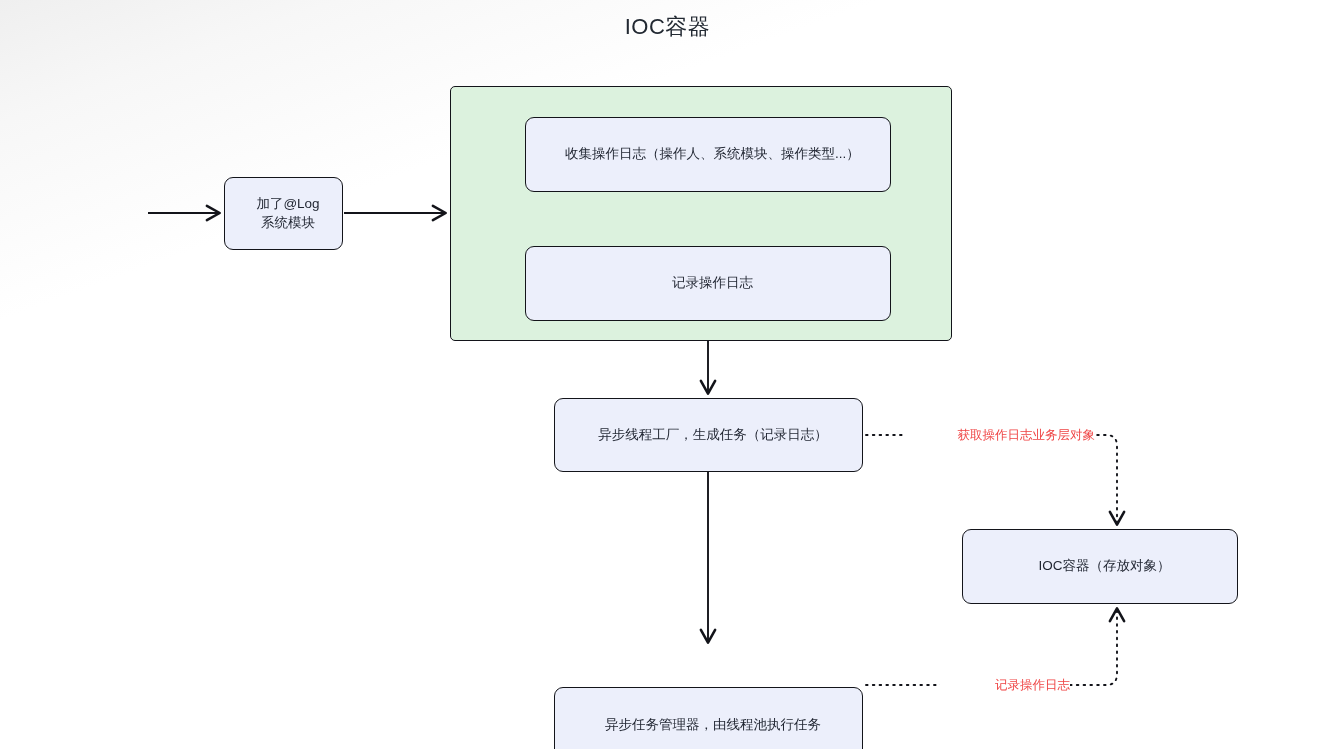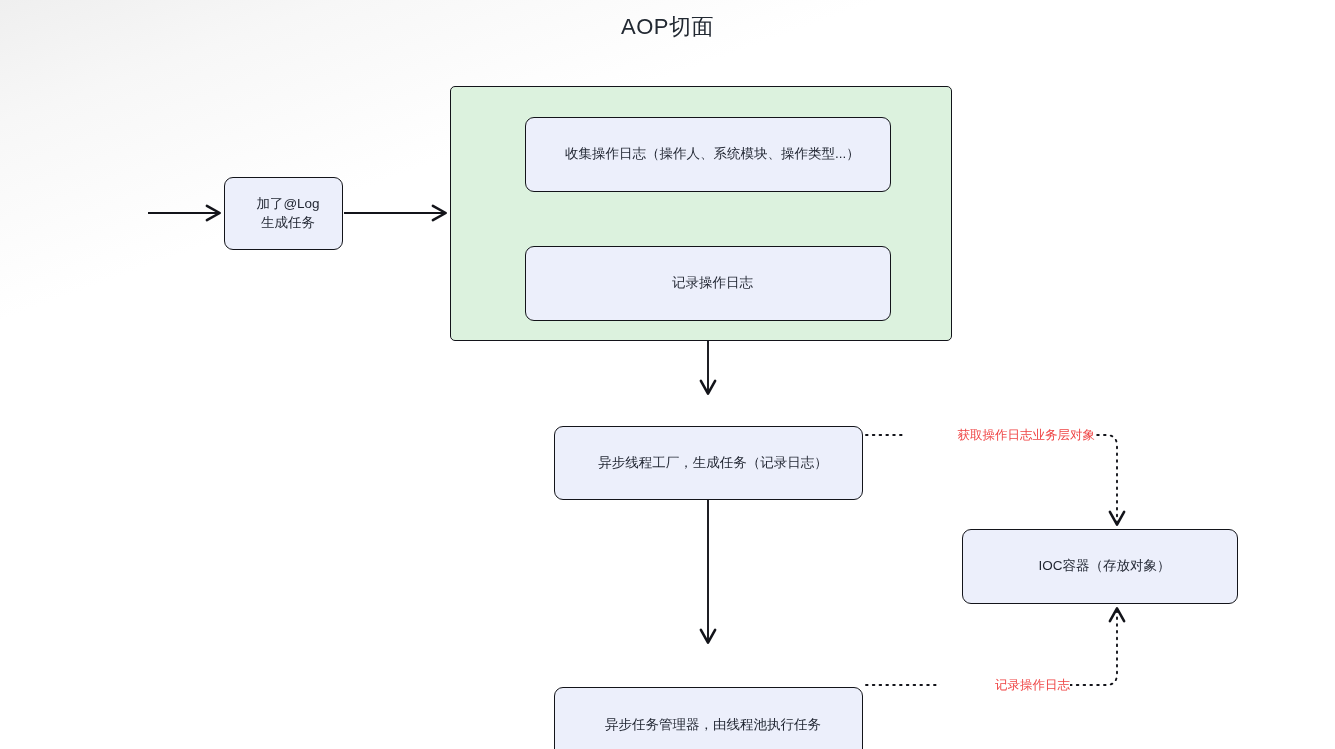--- a/index.html
+++ b/index.html
@@ -69,21 +69,21 @@
     background: transparent;
     white-space: nowrap;
     text-align: right;
   }
 </style>
 </head>
 <body>
 
 <div id="canvas">
 
-  <div class="title">AOP切面</div>
+  <div class="title">IOC容器</div>
 
   <svg width="1335" height="749">
     <defs>
       <marker id="arrow" viewBox="0 0 12 12" refX="9.5" refY="6" markerWidth="9" markerHeight="9" orient="auto-start-reverse">
         <path d="M 1 1 L 10 6 L 1 11" fill="none" stroke="#13141a" stroke-width="1.8" stroke-linecap="round" stroke-linejoin="round"></path>
       </marker>
       <marker id="arrowdot" viewBox="0 0 12 12" refX="9.5" refY="6" markerWidth="9" markerHeight="9" orient="auto-start-reverse">
         <path d="M 1 1 L 10 6 L 1 11" fill="none" stroke="#13141a" stroke-width="1.8" stroke-linecap="round" stroke-linejoin="round"></path>
       </marker>
     </defs>
@@ -105,32 +105,32 @@
 
       <path d="M 866 685 L 1106 685 Q 1117 685 1117 674 L 1117 609" marker-end="url(#arrowdot)"></path>
     </g>
   </svg>
 
   <div class="node group-box" style="left:450px; top:86px; width:502px; height:255px;"></div>
 
 
   <div class="node process" style="left:224px; top:177px; width:119px; height:73px;">
     <span>加了@Log
-生成任务</span>
+系统模块</span>
   </div>
 
   <div class="node process" style="left:525px; top:117px; width:366px; height:75px;">
     <span>收集操作日志（操作人、系统模块、操作类型...）</span>
   </div>
 
   <div class="node process" style="left:525px; top:238px; width:366px; height:75px;margin-top:8px;">
     <span>记录操作日志</span>
   </div>
 
-  <div class="node process" style="left:554px; top:398px; width:309px; height:74px;margin-top:28px;">
+  <div class="node process" style="left:554px; top:398px; width:309px; height:74px;">
     <span>异步线程工厂，生成任务（记录日志）</span>
   </div>
 
   <div class="node process" style="left:962px; top:529px; width:276px; height:75px;">
     <span>IOC容器（存放对象）</span>
   </div>
 
   <div class="node process" style="left:554px; top:647px; width:309px; height:76px;margin-top:40px;">
     <span>异步任务管理器，由线程池执行任务</span>
   </div>

